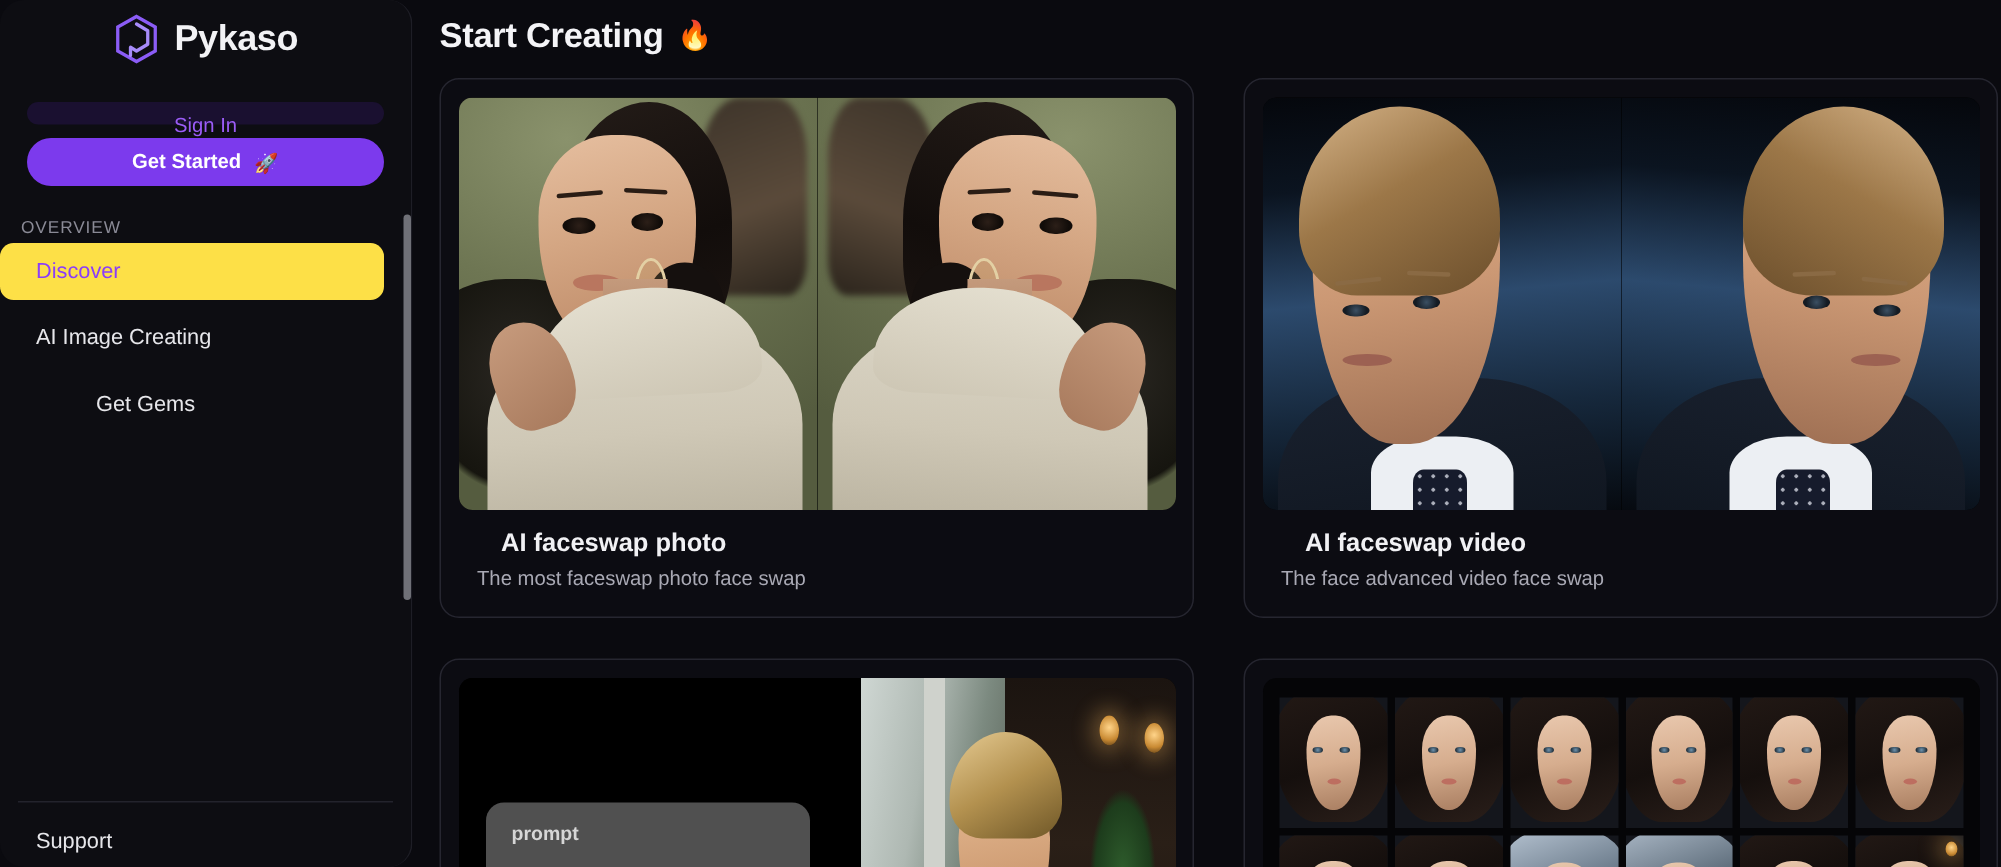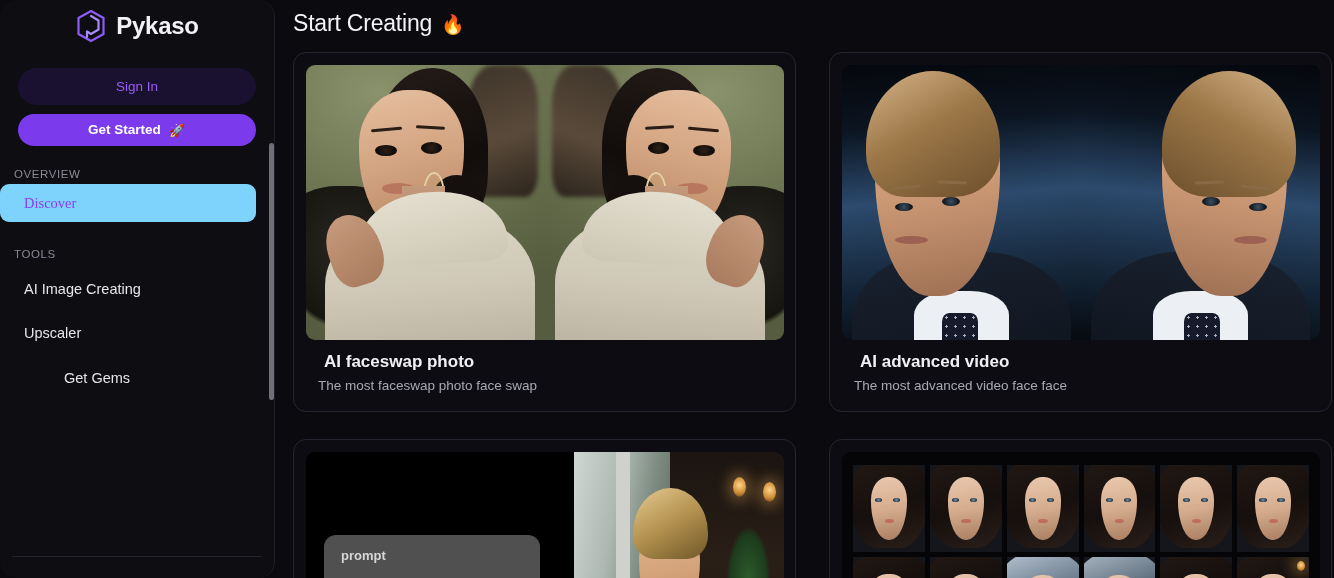--- a/index.html
+++ b/index.html
@@ -50,21 +50,21 @@
   }
 
   .btn-block {
     display: block;
     width: 238px;
     margin: 0 auto;
     border-radius: 999px;
     text-align: center;
     font-size: 13.5px;
     line-height: 31px;
-    height: 37px;
+    height: 15px;
     cursor: pointer;
     border: none;
     font-family: "Liberation Sans", sans-serif;
   }
   #btn-signin {
     margin-top: 20px;
     background: #1a1030;
     color: #9b5cf6;
     font-weight: normal;
   }
@@ -104,23 +104,22 @@
     line-height: 38px;
     font-size: 14.5px;
     color: #e6e6ea;
     padding-left: 24px;
     margin: 0 18px 0 0;
     border-radius: 9px;
     cursor: pointer;
     white-space: nowrap;
   }
   .nav-item.active {
-    background: #7dd3fc;
+    background: #fde047;
     color: #8b3dfa;
-    font-family: Liberation Serif, serif;
   }
 
   .sb-divider {
     height: 1px;
     background: #23232c;
     margin: 0 12px;
   }
 
   .sb-support {
     height: 52px;
@@ -154,21 +153,21 @@
   #main {
     position: relative;
     flex: 1 1 auto;
     height: 578px;
     overflow: hidden;
     padding: 0 18px 0 18px;
   }
 
   #page-title {
     font-size: 23px;
-    font-weight: normal;
+    font-weight: bold;
     color: #f4f4f7;
     letter-spacing: -0.2px;
     padding: 7px 0 0 0;
     display: flex;
     align-items: center;
     gap: 9px;
     height: 40px;
   }
   .flame { font-size: 19px; line-height: 1; position: relative; top: 1px; }
 
@@ -192,21 +191,21 @@
     height: 275px;
     border-radius: 9px;
     overflow: hidden;
     position: relative;
     background: #000;
   }
   .card-title {
     font-size: 17px;
     font-weight: bold;
     color: #f1f1f4;
-    margin: 12px 0 0 18px;
+    margin: 12px 0 0 28px;
   }
   .card-sub {
     font-size: 13.5px;
     color: #a9a9b4;
     margin: 6px 0 6px 12px;
   }
 
   
   .mirror { position: absolute; inset: 0; display: flex; }
   .mirror > div { width: 50%; height: 100%; position: relative; overflow: hidden; }
@@ -425,23 +424,21 @@
 
     <button class="btn-block" id="btn-getstarted">
       <span>Get Started</span><span class="rocket">🚀</span>
     </button>
 
     <nav class="nav-scroll">
 
       <div class="sec-label">OVERVIEW</div>
       <div class="nav-item active">Discover</div>
 
-      <div class="sec-label" style="margin-top:22px;">TOOLS</div>
       <div class="nav-item" style="margin-top:6px;">AI Image Creating</div>
-      <div class="nav-item" style="margin-top:6px;">Upscaler</div>
 
       <div class="nav-item" style="margin-top:7px;margin-left:40px;">Get Gems</div>
     </nav>
 
     <div class="sb-divider"></div>
 
     <div class="sb-support">Support</div>
 
     <div class="sb-track">
       <div class="sb-thumb"></div>
@@ -530,22 +527,22 @@
               <div class="face-m"></div>
               <div class="hair-m"></div>
               <div class="brow-m" style="left:20%;top:44%;width:13%;transform:rotate(-6deg);"></div>
               <div class="brow-m" style="left:40%;top:42%;width:12%;transform:rotate(2deg);"></div>
               <div class="eye-m" style="left:22%;top:50%;"></div>
               <div class="eye-m" style="left:42%;top:48%;"></div>
               <div class="mouth-m"></div>
             </div>
           </div>
         </div>
-        <div class="card-title">AI advanced video</div>
-        <div class="card-sub">The most advanced video face face</div>
+        <div class="card-title">AI faceswap video</div>
+        <div class="card-sub">The face advanced video face swap</div>
       </div>
 
       <div class="card">
         <div class="card-media card3-media">
           <div class="c3-left">
             <div class="prompt-box">
               <div class="prompt-label">prompt</div>
 
             </div>
           </div>

